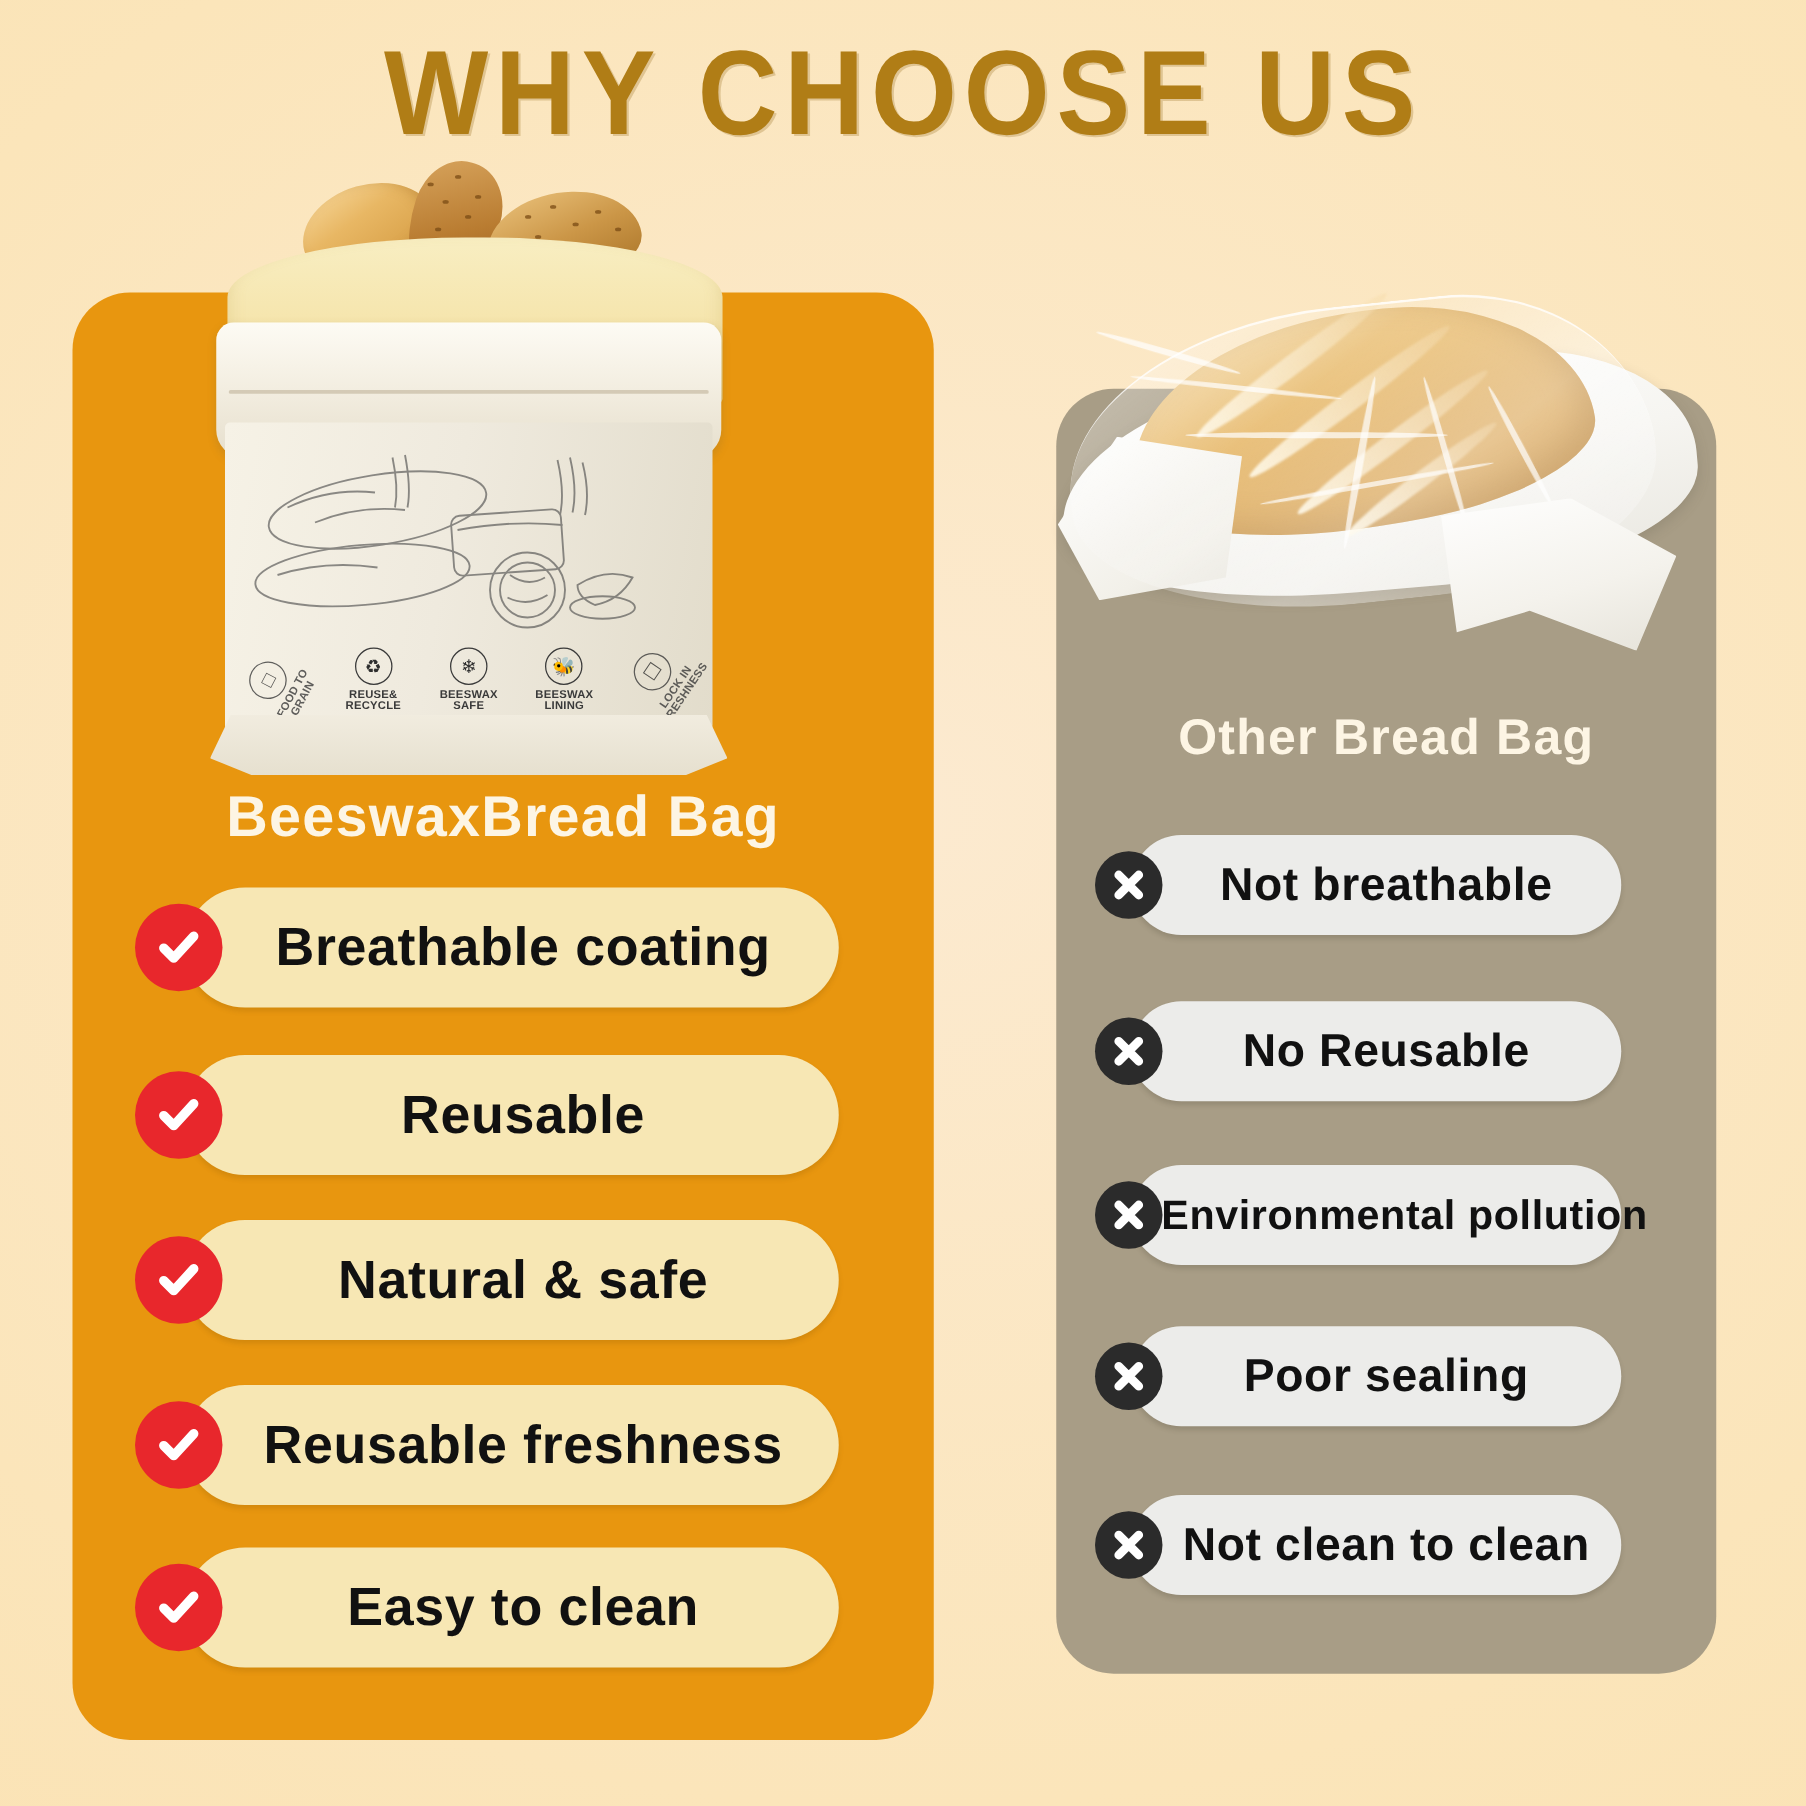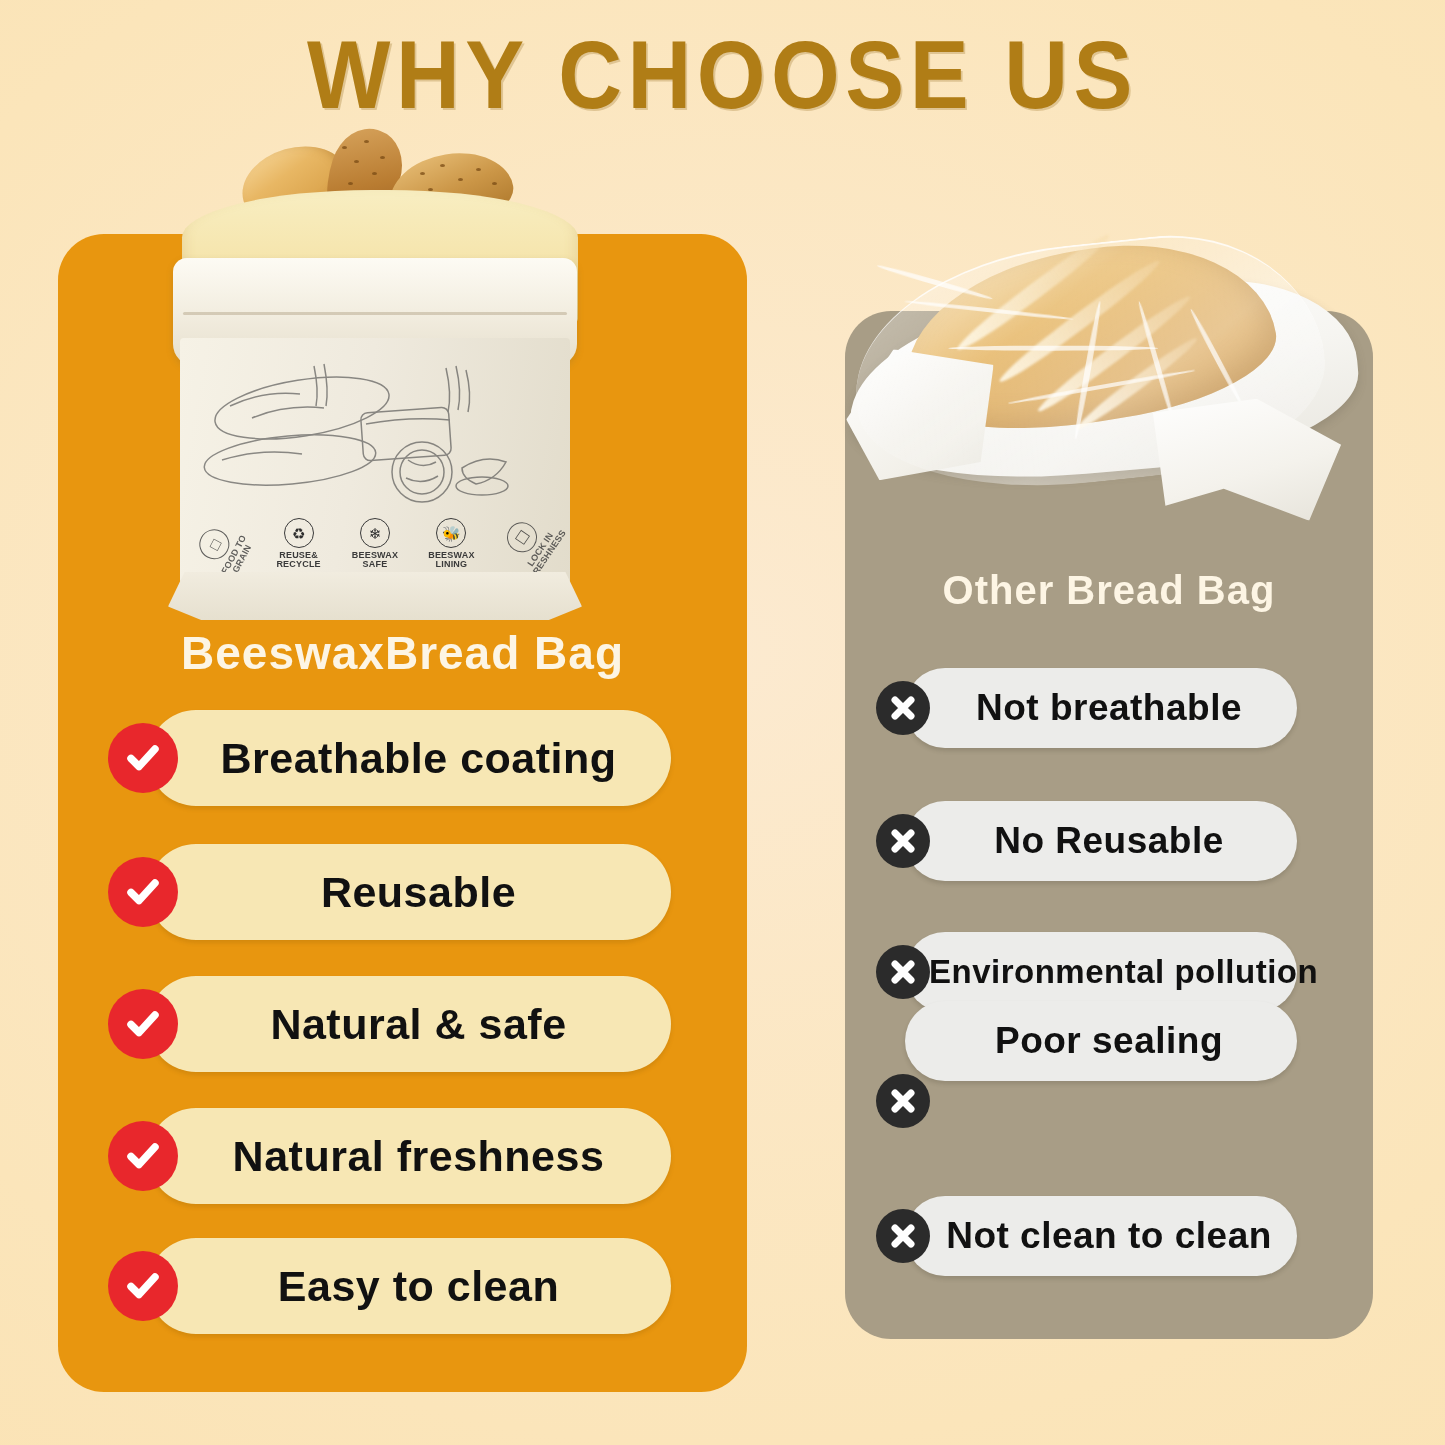--- a/index.html
+++ b/index.html
@@ -488,21 +488,21 @@
   <div class="pill pill-left" style="top:976px;">
     <span class="pill-label">Natural &amp; safe</span>
   </div>
   <div class="marker marker-check" style="top:989px;">
     <svg width="42" height="42" viewBox="0 0 42 42">
         <path d="M9 21.5 L17 29.5 L33 12" fill="none" stroke="#ffffff" stroke-width="7.5" stroke-linecap="round" stroke-linejoin="round"></path>
       </svg>
   </div>
 
   <div class="pill pill-left" style="top:1108px;">
-    <span class="pill-label">Natural freshness</span>
+    <span class="pill-label">Reusable freshness</span>
   </div>
   <div class="marker marker-check" style="top:1121px;">
     <svg width="42" height="42" viewBox="0 0 42 42">
         <path d="M9 21.5 L17 29.5 L33 12" fill="none" stroke="#ffffff" stroke-width="7.5" stroke-linecap="round" stroke-linejoin="round"></path>
       </svg>
   </div>
 
   <div class="pill pill-left" style="top:1238px;">
     <span class="pill-label">Easy to clean</span>
   </div>
@@ -532,21 +532,21 @@
 
   <div class="pill pill-right tight" style="top:932px;">
     <span class="pill-label">Environmental pollution</span>
   </div>
   <div class="marker marker-x" style="top:945px;">
     <svg width="34" height="34" viewBox="0 0 34 34">
         <path d="M9 9 L25 25 M25 9 L9 25" fill="none" stroke="#ffffff" stroke-width="7" stroke-linecap="round"></path>
       </svg>
   </div>
 
-  <div class="pill pill-right" style="top:1001px;">
+  <div class="pill pill-right" style="top:1061px;">
     <span class="pill-label">Poor sealing</span>
   </div>
   <div class="marker marker-x" style="top:1074px;">
     <svg width="34" height="34" viewBox="0 0 34 34">
         <path d="M9 9 L25 25 M25 9 L9 25" fill="none" stroke="#ffffff" stroke-width="7" stroke-linecap="round"></path>
       </svg>
   </div>
 
   <div class="pill pill-right" style="top:1196px;">
     <span class="pill-label">Not clean to clean</span>

